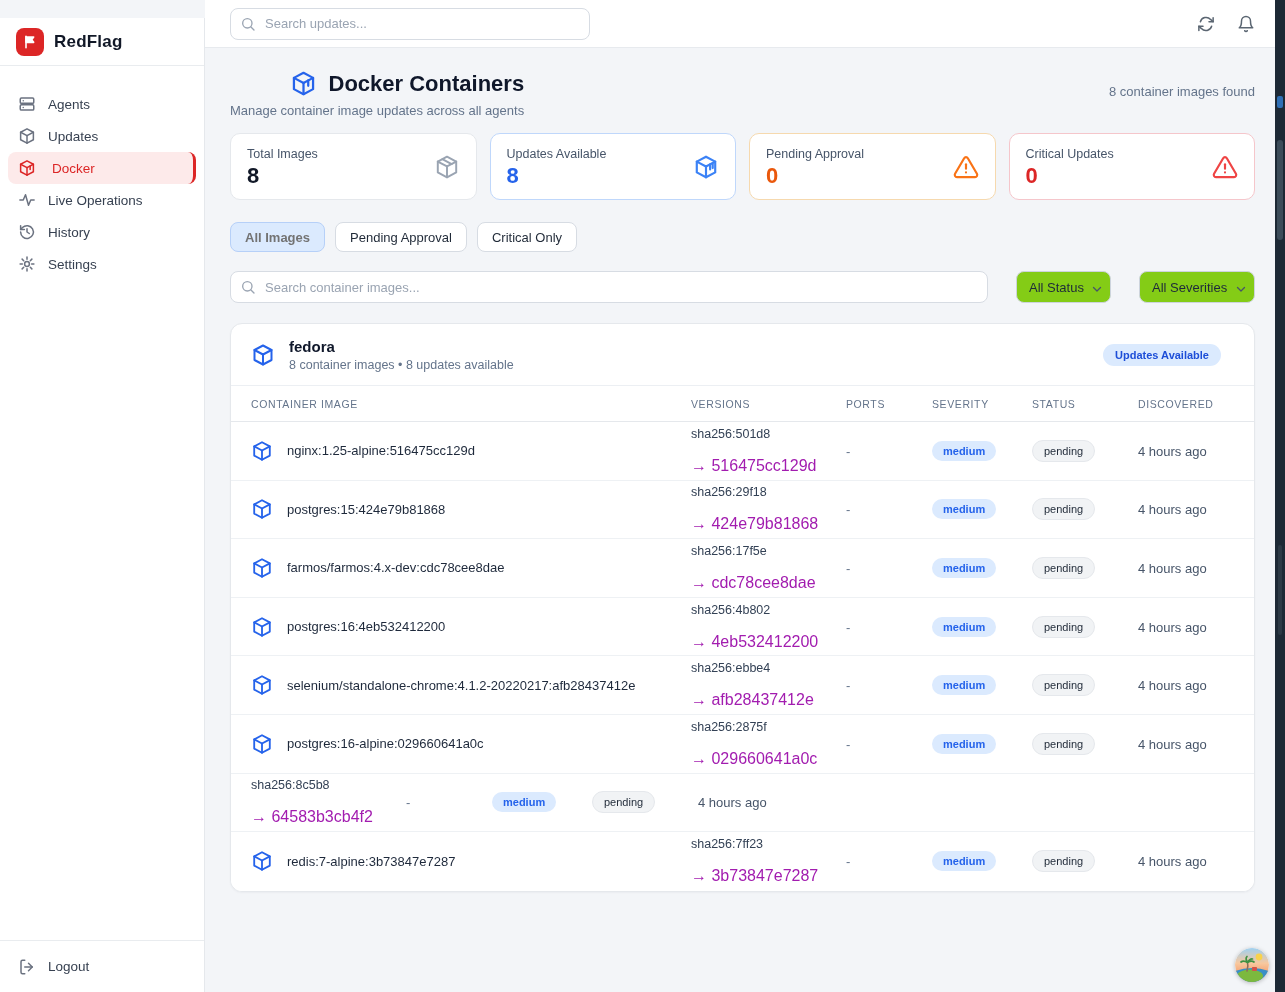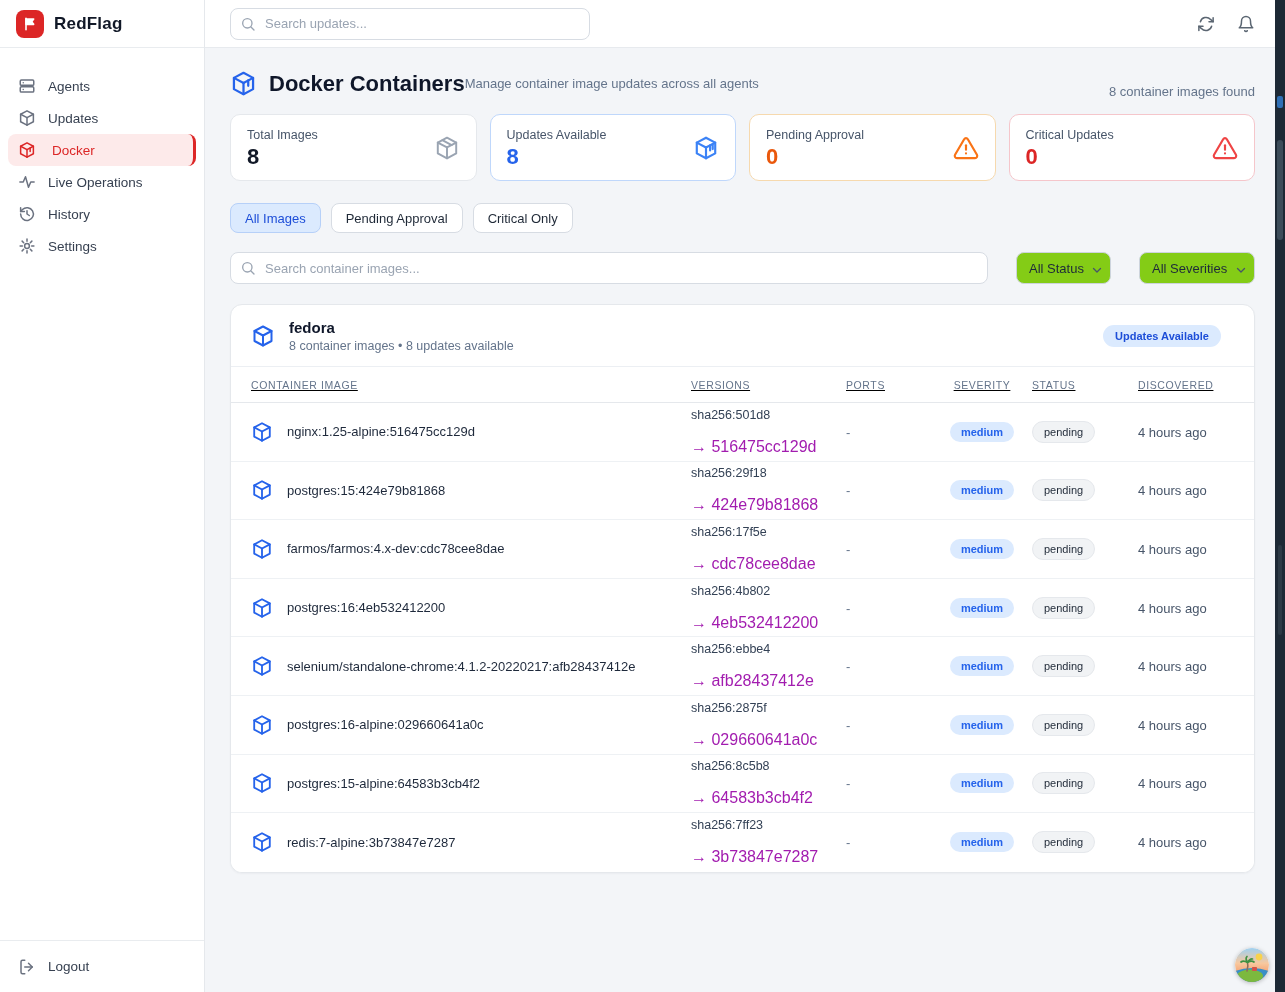--- a/index.html
+++ b/index.html
@@ -1,20 +1,20 @@
 <!DOCTYPE html>
 <html><head>
 <meta charset="utf-8">
 <style>
   * { margin:0; padding:0; box-sizing:border-box; }
   html,body { width:1285px; height:992px; overflow:hidden;
     font-family:"Liberation Sans", sans-serif; background:#f3f5f8; }
 
   
-  .sidebar { position:fixed; left:0; top:0; bottom:0; width:205px;
+  .sidebar { position:fixed; left:0; top:18px; bottom:0; width:205px;
     background:#ffffff; border-right:1px solid #e5e8ec; z-index:5;
     display:flex; flex-direction:column; }
   .scroll-strip { position:fixed; right:0; top:0; bottom:0; width:10px;
     background:#1d2935; z-index:9; }
   .scroll-strip .thumb { position:absolute; left:2px; right:2px; top:140px;
     height:100px; background:#3c4c59; border-radius:3px; }
   .scroll-strip .mark-blue { position:absolute; left:2px; right:2px; top:96px;
     height:12px; background:#2f6fb5; border-radius:2px; }
   .scroll-strip .thumb2 { position:absolute; left:3px; right:3px; top:545px;
     height:90px; background:#2c3945; border-radius:3px; }
@@ -49,21 +49,21 @@
   .search-input { width:100%; height:32px; border:1px solid #d7dce3;
     border-radius:8px; padding:0 10px 0 34px; font-size:13px; color:#334155;
     outline:none; background:#fff; font-family:"Liberation Sans",sans-serif; }
   .search-input::placeholder { color:#9aa4b2; }
   .topbar-actions { margin-left:auto; display:flex; align-items:center; gap:22px; }
   .tico { width:18px; height:18px; color:#5b6672; cursor:pointer; }
 
   
   .content { flex:1; overflow:hidden; padding:22px 20px 0 25px; }
   .page-head { display:flex; align-items:flex-start; }
-  .page-head-left { display:flex; flex-direction:row; }
+  .page-head-left { display:flex; flex-direction:column;align-items:flex-end; }
   .title-row { display:flex; align-items:center; gap:12px; }
   .title-row .hico { width:27px; height:27px; color:#2563eb; }
   .page-title { font-size:22px; font-weight:bold; color:#0f172a; }
   .page-sub { margin-top:6px; font-size:13px; color:#64748b; }
   .found-text { margin-left:auto; margin-top:14px; font-size:13px; color:#64748b; }
 
   
   .stats-row { display:flex; gap:13px; margin-top:15px; }
   .stat-card { flex:1; background:#fff; border:1px solid #e5e8ec; border-radius:10px;
     height:67px; padding:13px 16px; display:flex; align-items:flex-start; }
@@ -74,22 +74,22 @@
   .card-total  .stat-value { color:#111827; } .card-total  .stat-icon { color:#9aa4b2; }
   .card-updates{ border-color:#bfd7fb; } .card-updates .stat-value{color:#2563eb;} .card-updates .stat-icon{color:#3b82f6;}
   .card-pending{ border-color:#f6d9ae; } .card-pending .stat-value{color:#ea580c;} .card-pending .stat-icon{color:#f97316;}
   .card-critical{border-color:#f5c6cb; } .card-critical .stat-value{color:#dc2626;} .card-critical .stat-icon{color:#ef4444;}
 
   
   .tabs-row { display:flex; gap:10px; margin-top:22px; }
   .tab-btn { height:30px; padding:0 14px; border-radius:8px; font-size:13px;
     display:flex; align-items:center; background:#fff; border:1px solid #d7dce3;
     color:#1f2937; cursor:pointer; font-weight:bold; font-weight:500; }
-  .tab-btn.active { background:#dbeafe; border-color:#b6d0f8; color:#1d4ed8;
-    font-weight:normal; }
+  .tab-btn.active { background:#dbeafe; border-color:#b6d0f8; color:#737373;
+    font-weight:bold; }
 
   
   .filter-row { display:flex; gap:28px; margin-top:19px; align-items:center; }
   .filter-search { position:relative; flex:1; }
   .filter-search .sico { position:absolute; left:10px; top:50%; margin-top:-8px;
     width:16px; height:16px; color:#9aa4b2; pointer-events:none; }
   .select-wrap { position:relative; }
   .select-wrap select { appearance:none; -webkit-appearance:none; height:32px;
     border:1px solid #cdd4dd; background:#84cc16; border-radius:8px;
     font-size:13px; color:#1e293b; padding:0 26px 0 12px; cursor:pointer;
@@ -101,26 +101,26 @@
   .group-card { margin-top:20px; background:#fff; border:1px solid #e5e8ec;
     border-radius:12px; box-shadow:0 1px 2px rgba(16,24,40,.04); overflow:hidden; }
   .group-head { display:flex; align-items:center; padding:14px 33px 13px 20px; }
   .group-head .gico { width:24px; height:24px; color:#2563eb; margin-right:14px; }
   .group-title { font-size:15px; font-weight:bold; color:#0f172a; }
   .group-sub { font-size:12.5px; color:#64748b; margin-top:3px; }
   .group-badge { margin-left:auto; background:#dbeafe; color:#1d4ed8;
     font-size:11px; font-weight:bold; padding:5px 12px; border-radius:999px; }
 
   .thead { display:flex; align-items:center; height:37px; padding:8px 20px;
-    border-top:1px solid #eceff3; border-bottom:1px solid #e5e8ec;text-decoration:underline; }
+    border-top:1px solid #eceff3; border-bottom:1px solid #e5e8ec; }
   .thead .th { font-size:10.5px; letter-spacing:.6px; color:#64748b; }
   .col-image { flex:1; display:flex; align-items:center; gap:14px; min-width:0; }
   .col-versions { width:155px; flex:0 0 155px; }
   .col-ports { width:86px; flex:0 0 86px; }
-  .col-severity { width:100px; flex:0 0 100px;text-align:center; }
+  .col-severity { width:100px; flex:0 0 100px; }
   .col-status { width:106px; flex:0 0 106px; }
   .col-discovered { width:96px; flex:0 0 96px; }
 
   .trow { display:flex; align-items:center; height:58.6px; padding:0 20px;
     border-bottom:1px solid #eef1f4; background:#fff; }
   .trow:last-child { border-bottom:none; }
   .trow .cico { width:22px; height:22px; color:#2563eb; flex:0 0 22px; }
   .img-name { font-size:13px; color:#1e293b; font-weight:500;
     white-space:nowrap; overflow:hidden; text-overflow:ellipsis; }
   .ver-current { font-size:12.5px; color:#334155; }
@@ -465,28 +465,20 @@
       <div class="ver-current">sha256:2875f</div>
       <div class="ver-next">→ 029660641a0c</div>
     </div>
     <div class="col-ports"><span class="ports-val">-</span></div>
     <div class="col-severity"><span class="badge badge-medium">medium</span></div>
     <div class="col-status"><span class="badge badge-pending">pending</span></div>
     <div class="col-discovered"><span class="time-val">4 hours ago</span></div>
   </div>
 
   <div class="trow">
-    <div class="col-image">
-      <span class="cico"><svg viewBox="0 0 24 24" fill="none" stroke="currentColor" stroke-width="2" stroke-linecap="round" stroke-linejoin="round">
-                  <path d="M12 2.5 20.5 7v10L12 21.5 3.5 17V7z"></path>
-                  <path d="M3.5 7 12 11.5 20.5 7"></path>
-                  <line x1="12" y1="11.5" x2="12" y2="21.5"></line>
-                </svg></span>
-      <span class="img-name">postgres:15-alpine:64583b3cb4f2</span>
-    </div>
     <div class="col-versions">
       <div class="ver-current">sha256:8c5b8</div>
       <div class="ver-next">→ 64583b3cb4f2</div>
     </div>
     <div class="col-ports"><span class="ports-val">-</span></div>
     <div class="col-severity"><span class="badge badge-medium">medium</span></div>
     <div class="col-status"><span class="badge badge-pending">pending</span></div>
     <div class="col-discovered"><span class="time-val">4 hours ago</span></div>
   </div>
 

